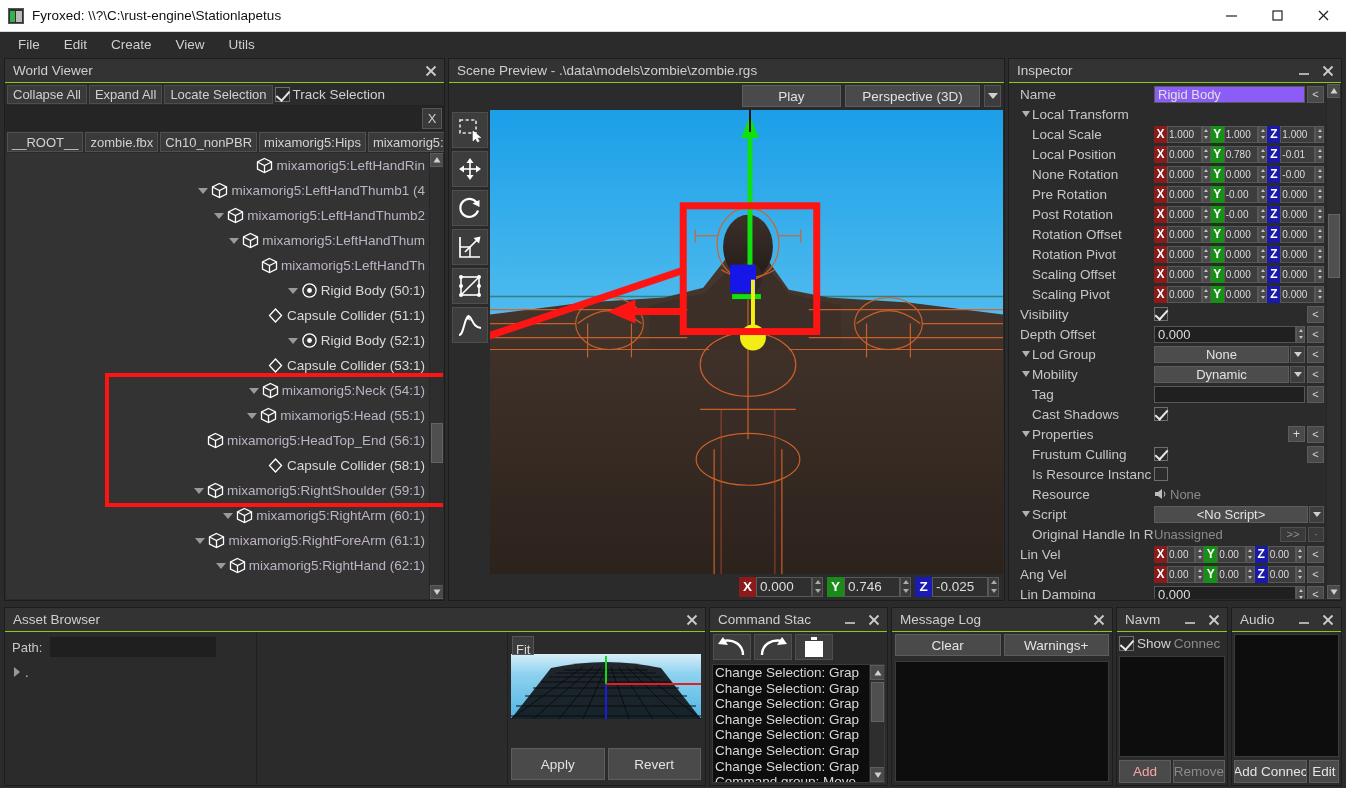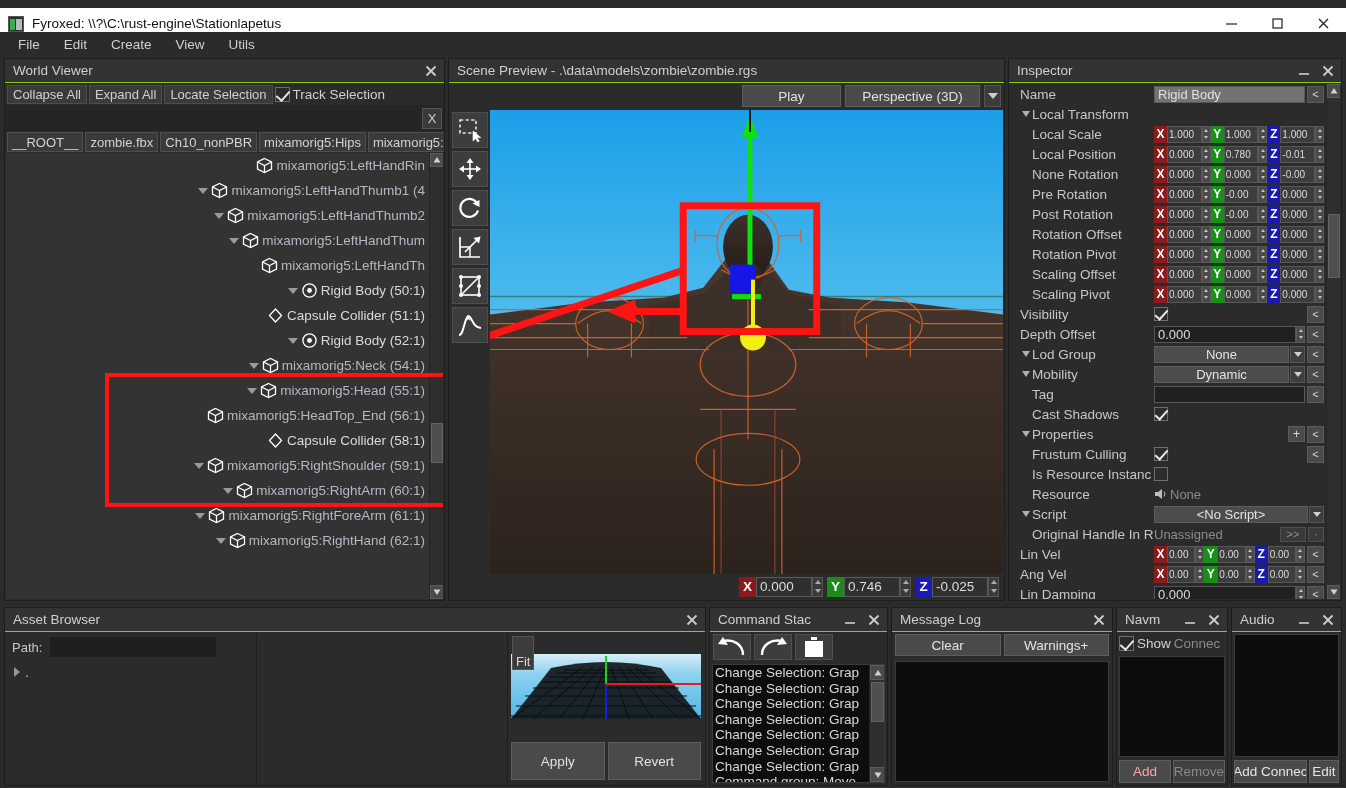--- a/index.html
+++ b/index.html
@@ -8,21 +8,21 @@
     background: #2b2b2b;
     font-family: "Liberation Sans", sans-serif;
     font-size: 13px;
     color: #c8c8c8;
     overflow: hidden;
   }
   .app { position: relative; width: 1346px; height: 788px; background:#2b2b2b; }
 
   
   .titlebar {
-    position:absolute; left:0; top:8px; width:1346px; height:32px;
+    position:absolute; left:0; top:0; width:1346px; height:32px;
     background:#ffffff; border-bottom:1px solid #d8d8d8;
     display:flex; align-items:center;
   }
   .titlebar-icon {
     width:16px; height:16px; margin-left:8px; margin-right:8px;
     background:#2f2f2f; border:1px solid #555; position:relative; flex:none;
   }
   .titlebar-icon::before{content:"";position:absolute;left:1px;top:2px;width:5px;height:11px;background:#35b14a;}
   .titlebar-icon::after{content:"";position:absolute;left:7px;top:2px;width:6px;height:11px;background:#b9b9b9;}
   .titlebar-text { color:#111; font-size:13.5px; white-space:nowrap; }
@@ -210,21 +210,21 @@
   }
   .vspin{width:9px;height:17px;background:#4a4a4a;border:1px solid #5a5a5a;flex:none;
     display:flex;flex-direction:column;align-items:center;justify-content:space-around;}
   .vspin .sp-up{border-bottom-color:#c3c3c3;border-left-width:2px;border-right-width:2px;border-bottom-width:3px;}
   .vspin .sp-dn{border-top-color:#c3c3c3;border-left-width:2px;border-right-width:2px;border-top-width:3px;}
   .revert{
     width:17px;height:17px;background:#4a4a4a;border:1px solid #5b5b5b;color:#d5d5d5;
     font-size:11px;display:flex;align-items:center;justify-content:center;flex:none;margin-left:2px;
   }
   .textfield{
-    flex:1;height:17px;background:#737373;border:1px solid #585858;color:#e0e0e0;
+    flex:1;height:17px;background:#8b5cf6;border:1px solid #585858;color:#e0e0e0;
     font-size:13px;display:flex;align-items:center;padding:0 3px;min-width:0;overflow:hidden;
   }
   .textfield.dark{background:#202020;}
   .numfield{
     flex:1;height:17px;background:#202020;border:1px solid #555;color:#dcdcdc;
     font-size:13px;display:flex;align-items:center;padding:0 3px;min-width:0;
   }
   .dropdown{
     flex:1;height:17px;background:#4c4c4c;border:1px solid #5d5d5d;color:#e2e2e2;
     font-size:13px;display:flex;align-items:center;justify-content:center;min-width:0;overflow:hidden;
@@ -251,26 +251,26 @@
   .ab-body{position:absolute;left:1px;top:25px;right:1px;bottom:1px;display:flex;background:#2b2b2b;}
   .ab-left{width:251px;border-right:1px solid #1f1f1f;}
   .ab-pathrow{height:28px;display:flex;align-items:center;padding-left:6px;gap:8px;}
   .ab-pathinput{width:166px;height:20px;background:#1f1f1f;border:none;}
   .ab-treeitem{height:22px;display:flex;align-items:center;padding-left:8px;gap:5px;}
   .tri-right{width:0;height:0;border-top:5px solid transparent;border-bottom:5px solid transparent;border-left:6px solid #9a9a9a;}
   .ab-mid{flex:1;border-right:1px solid #1f1f1f;}
   .ab-right{width:196px;position:relative;padding:3px;}
   .fit-btn{
     position:absolute;left:4px;top:3px;background:#3c3c3c;border:1px solid #565656;
-    color:#d8d8d8;font-size:13px;padding:16px 3px;height:19px;line-height:17px;z-index:3;
+    color:#d8d8d8;font-size:13px;padding:4px 3px;height:19px;line-height:17px;z-index:3;
   }
   .preview-thumb{position:absolute;left:3px;top:21px;width:190px;height:65px;overflow:hidden;background:#cfecf9;}
   .ab-btnrow{position:absolute;left:3px;right:3px;bottom:4px;display:flex;gap:3px;}
   .ab-btn{
-    flex:1;height:38px;background:#4a4a4a;border:1px solid #5d5d5d;color:#e2e2e2;
+    flex:1;height:32px;background:#4a4a4a;border:1px solid #5d5d5d;color:#e2e2e2;
     font-size:13.5px;display:flex;align-items:center;justify-content:center;
   }
 
   
   #commandStack{left:709px;top:607px;width:179px;height:179px;}
   .cs-toolbar{height:30px;display:flex;align-items:center;gap:3px;padding:2px 3px;background:#2b2b2b;}
   .cs-tbtn{width:38px;height:26px;background:#3d3d3d;border:1px solid #4f4f4f;
     display:flex;align-items:center;justify-content:center;}
   .cs-list{position:absolute;left:2px;top:56px;right:2px;bottom:2px;background:#0d0d0d;
     border:1px solid #3a3a3a;overflow:hidden;}
@@ -436,20 +436,27 @@
               </svg></span>
             <span class="tlabel cc">Capsule Collider (51:1)</span>
           </div>
           <div class="trow">
             <span class="tri"></span>
             <span class="ticon"><svg width="17" height="17" viewBox="0 0 17 17">
                 <circle cx="8.5" cy="8.5" r="6.6" fill="none" stroke="#ffffff" stroke-width="1.3"></circle>
                 <circle cx="8.5" cy="8.5" r="2.4" fill="#ffffff"></circle>
               </svg></span>
             <span class="tlabel rb">Rigid Body (52:1)</span>
+          </div>
+          <div class="trow">
+            <span class="tri hidden"></span>
+            <span class="ticon"><svg width="17" height="17" viewBox="0 0 17 17">
+                <polygon points="8.5,2 14.5,8.5 8.5,15 2.5,8.5" fill="none" stroke="#ffffff" stroke-width="1.3"></polygon>
+              </svg></span>
+            <span class="tlabel cc">Capsule Collider (53:1)</span>
           </div>
           <div class="trow">
             <span class="tri"></span>
             <span class="ticon"><svg width="17" height="17" viewBox="0 0 17 17">
                 <polygon points="8.5,1.5 15.5,5 15.5,12 8.5,15.5 1.5,12 1.5,5" fill="none" stroke="#ffffff" stroke-width="1.3"></polygon>
                 <polyline points="1.5,5 8.5,8.6 15.5,5" fill="none" stroke="#ffffff" stroke-width="1.3"></polyline>
                 <line x1="8.5" y1="8.6" x2="8.5" y2="15.5" stroke="#ffffff" stroke-width="1.3"></line>
               </svg></span>
             <span class="tlabel">mixamorig5:Neck (54:1)</span>
           </div>

